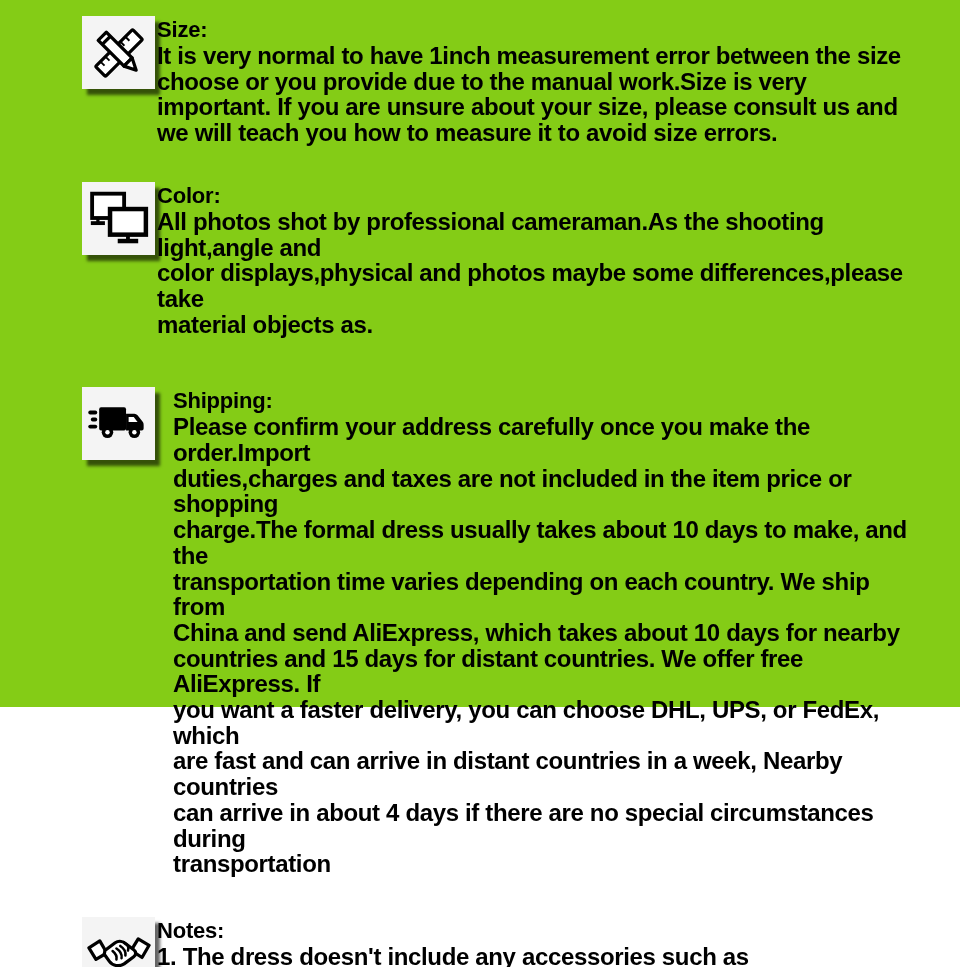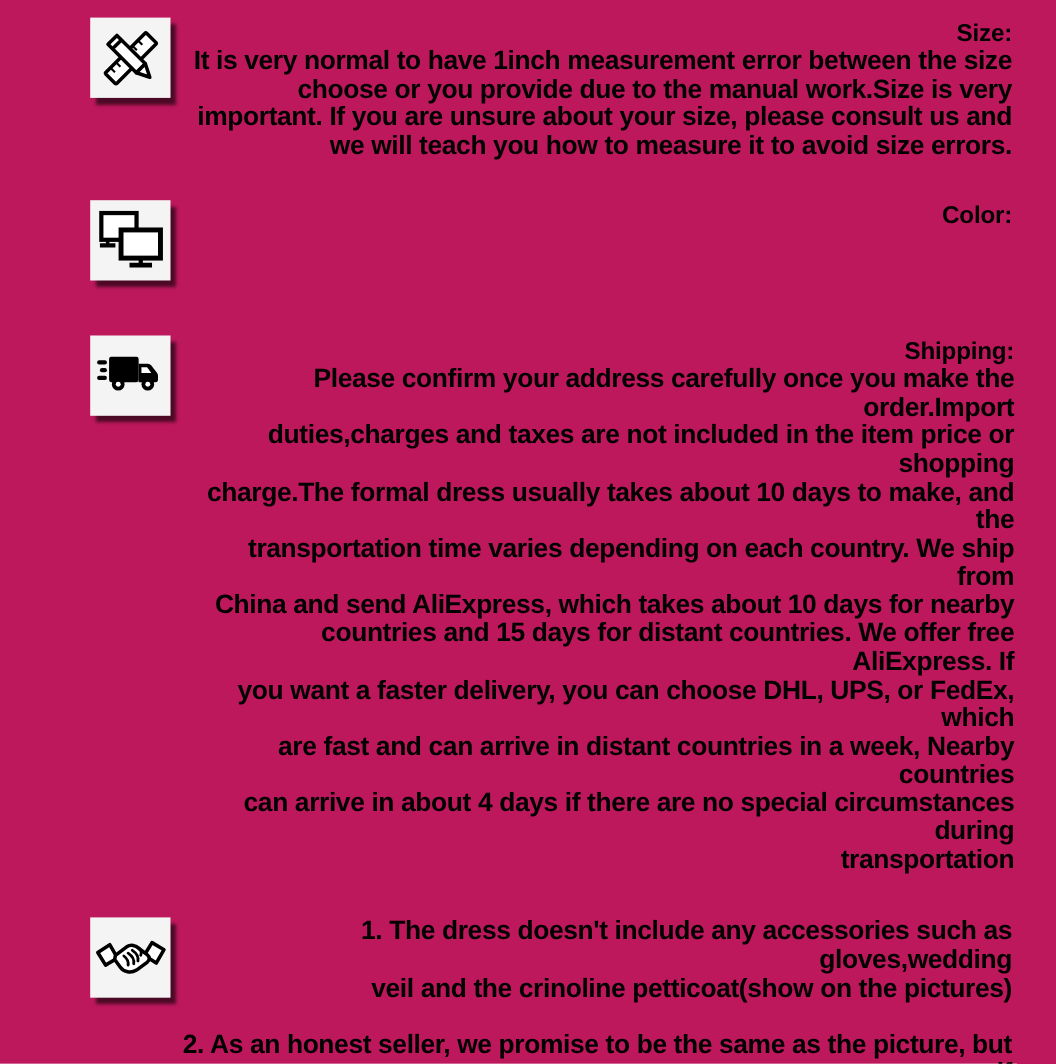--- a/index.html
+++ b/index.html
@@ -10,24 +10,23 @@
   body {
     width: 960px;
     height: 967px;
     overflow: hidden;
     font-family: "Liberation Sans", "DejaVu Sans", sans-serif;
     color: #000000;
   }
   .page {
     box-sizing: border-box;
     width: 960px;
-    height: 967px;
+    height: 707px;
     padding: 16px 38px 18px 82px;
-    background: #be185d;
-    text-align: right;
+    background: #84cc16;
   }
   .sec {
     display: flex;
     align-items: flex-start;
   }
   .sec-size     { margin-bottom: 36px; }
   .sec-color    { margin-bottom: 50px; }
   .sec-shipping { margin-bottom: 40px; gap: 16px; }
   .icon-box {
     flex: 0 0 auto;
@@ -114,20 +113,23 @@
           <line x1="6" y1="58" x2="28" y2="58" stroke-width="6"></line>
 
           <rect x="36" y="36" width="56" height="40" stroke-width="7"></rect>
           <line x1="64" y1="76" x2="64" y2="84" stroke-width="6"></line>
           <line x1="48" y1="86" x2="80" y2="86" stroke-width="7"></line>
         </g>
       </svg>
     </div>
     <div class="content">
       <h2 class="heading">Color:</h2>
+      <div class="body">All photos shot by professional cameraman.As the shooting light,angle and
+color displays,physical and photos maybe some differences,please take
+material objects as.</div>
     </div>
   </section>
 
   <section class="sec sec-shipping">
     <div class="icon-box">
       <svg viewBox="0 0 100 100" aria-hidden="true">
         <g fill="#000000">
 
           <rect x="2" y="29" width="14" height="6" rx="3"></rect>
           <rect x="6" y="40" width="10" height="6" rx="3"></rect>
@@ -175,20 +177,21 @@
           <g fill="none" stroke-width="4">
             <path d="M52,39 C58,43 61,48 60,54"></path>
             <path d="M46,43 C52,47 55,52 54,58"></path>
             <path d="M40,47 C45,51 47,55 46,60"></path>
             <path d="M57,33 C63,36 66,41 64,46"></path>
           </g>
         </g>
       </svg>
     </div>
     <div class="content">
+      <h2 class="heading">Notes:</h2>
       <div class="body">1. The dress doesn't include any accessories such as gloves,wedding
 veil and the crinoline petticoat(show on the pictures)
 
 2. As an honest seller, we promise to be the same as the picture, but if
 we want to be 100% the same, it is impossible. Because the mobile
 phone screen has color difference, and each batch of cloth will have a
 little color difference, so we can only guarantee to be as same as
 possible
 
 3.We support Dropshiping and Wholesale</div>

